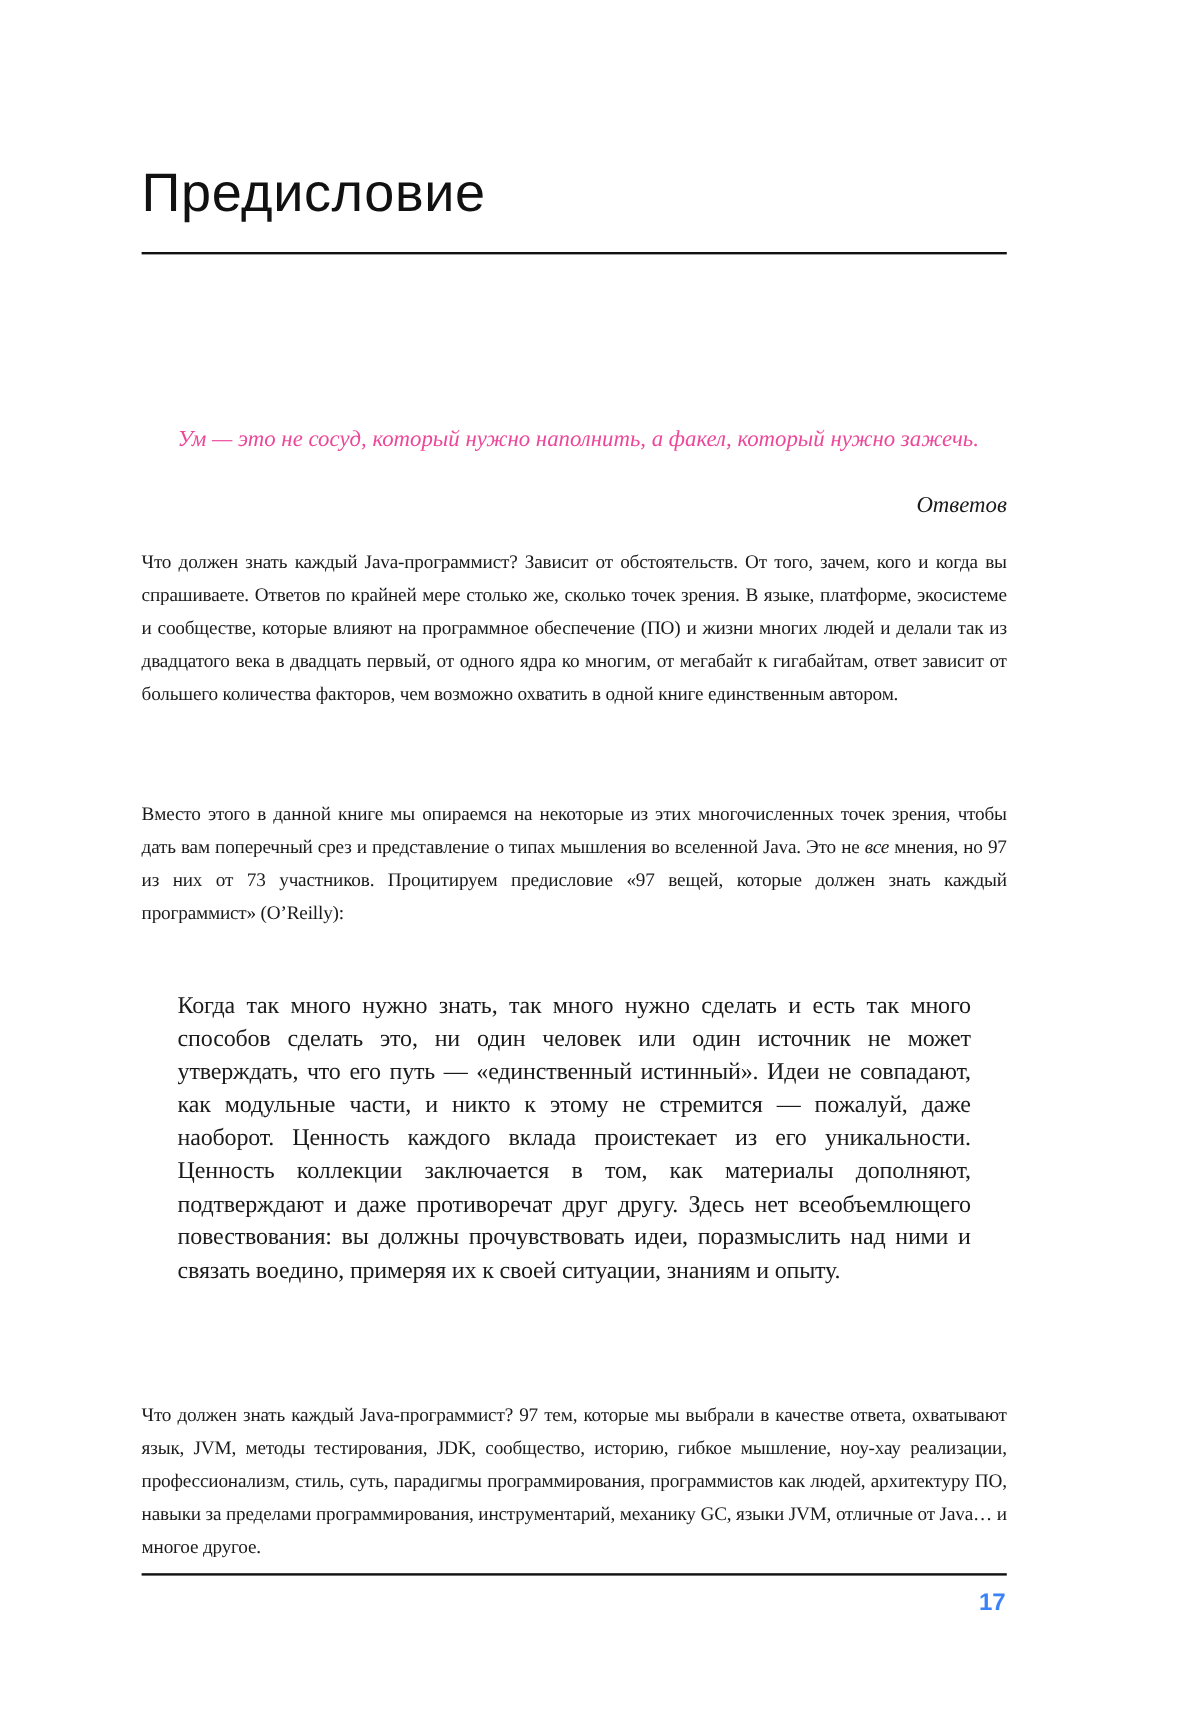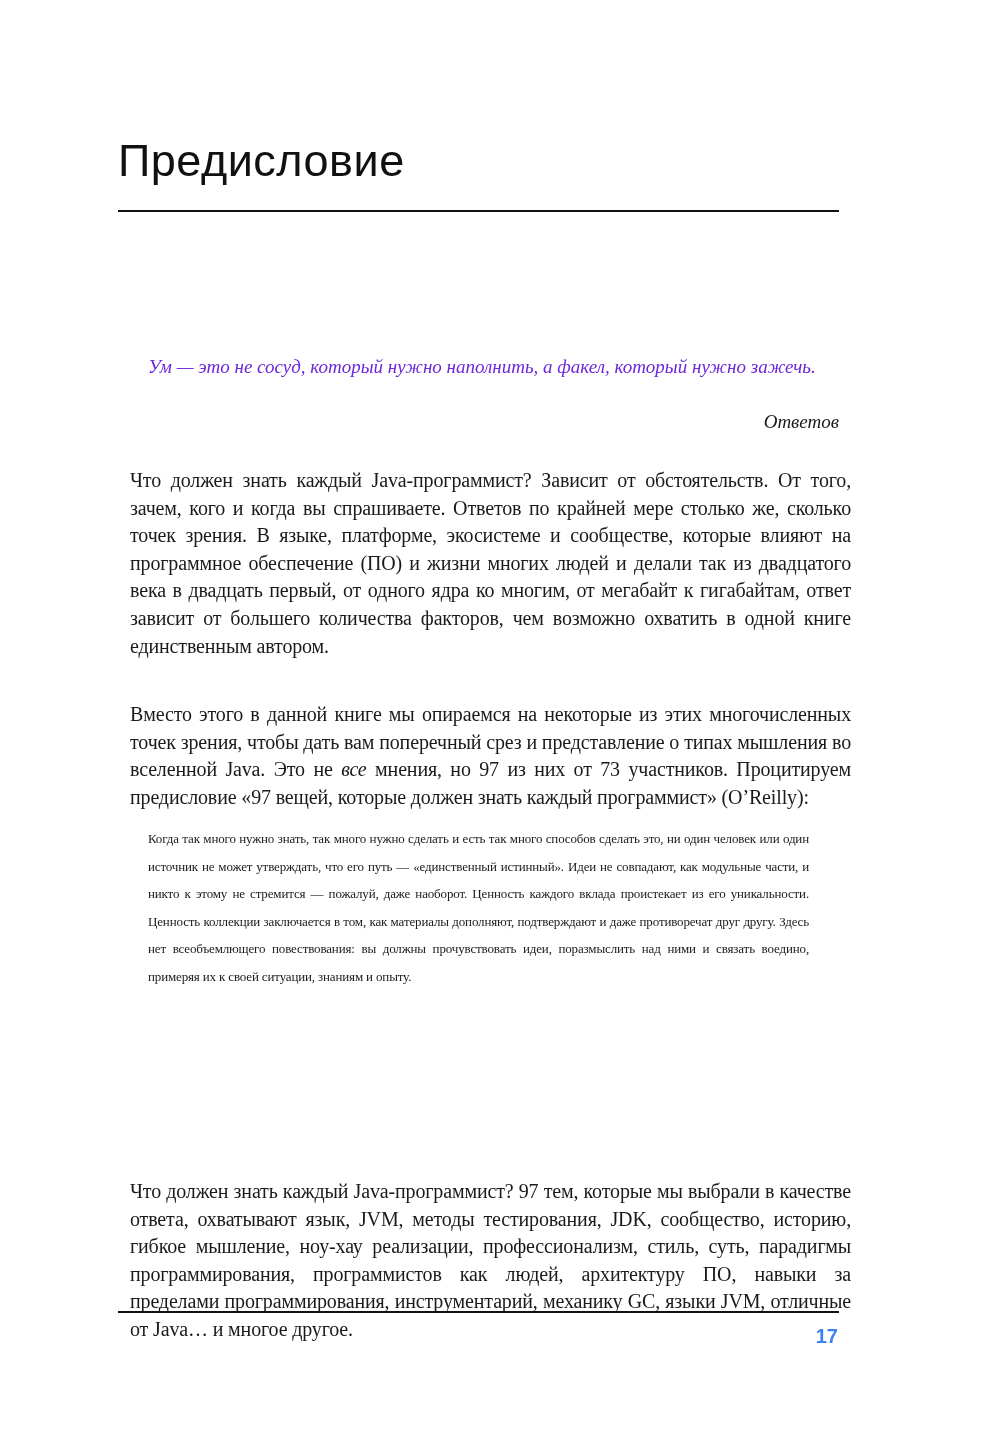--- a/index.html
+++ b/index.html
@@ -8,36 +8,36 @@
       position: absolute; left: 118px; top: 138px;
       font-family: Liberation Sans, sans-serif; font-weight: 400;
       font-size: 45px; letter-spacing: 0.5px; color: #111; line-height: 1; margin: 0;
     }
     .rule { position: absolute; left: 118px; width: 721px; height: 1.5px; background: #111; }
     .rule.top { top: 210px; }
     .rule.bottom { top: 1311px; }
     .epigraph {
       position: absolute; left: 148px; top: 353px; width: 691px;
       font-family: "Liberation Serif", serif; font-style: italic; font-size: 19px; line-height: 28px;
-      color: #6d28d9; text-align: justify; margin: 0;
+      color: #ec4899; text-align: justify; margin: 0;
     }
     .epigraph-author {
       position: absolute; right: 147px; top: 408px;
       font-family: "Liberation Serif", serif; font-style: italic; font-size: 19px; line-height: 28px; margin: 0;
     }
     .para {
       position: absolute; left: 118px; width: 721px;
-      font-family: "Liberation Serif", serif; font-size: 20px; line-height: 27.6px;
-      text-align: justify; margin: 12px; color: #1a1a1a; letter-spacing: -0.15px;
+      font-family: "Liberation Serif", serif; font-size: 16px; line-height: 27.6px;
+      text-align: justify; margin: 0; color: #1a1a1a; letter-spacing: -0.15px;
     }
     .p1 { top: 455px; }
-    .p2 { top: 689px; }
+    .p2 { top: 665px; }
     .blockquote {
       position: absolute; left: 148px; width: 661px; top: 825px;
-      font-family: "Liberation Serif", serif; font-size: 13px; line-height: 27.6px;
+      font-family: "Liberation Serif", serif; font-size: 20px; line-height: 27.6px;
       text-align: justify; margin: 0; color: #1a1a1a; letter-spacing: -0.15px;
     }
     .p3 { top: 1166px; }
     .page-number {
       position: absolute; right: 148px; top: 1325px;
       font-family: "Liberation Sans", sans-serif; font-weight: 700; font-size: 20px; color: #3b82f6; margin: 0;
     }
   </style>
 </head>
 <body>

